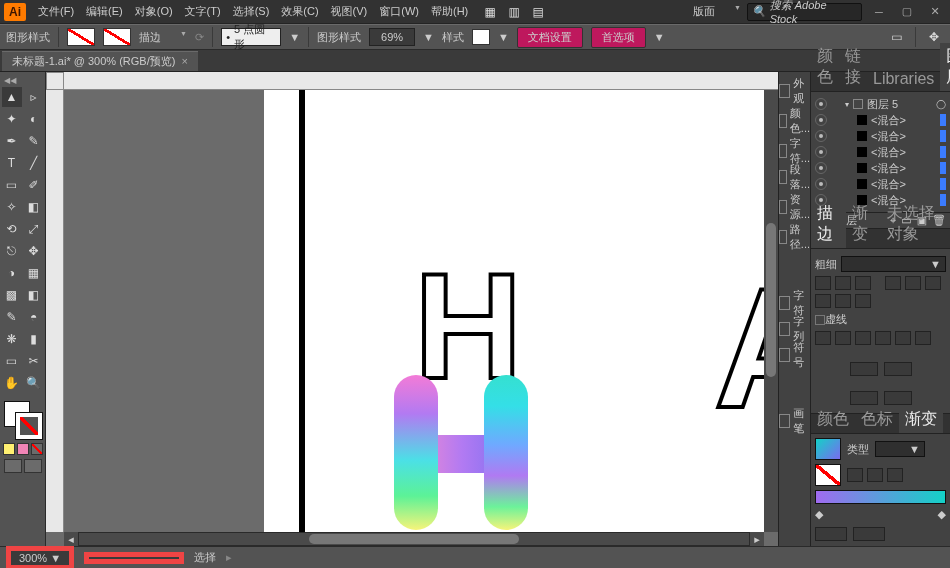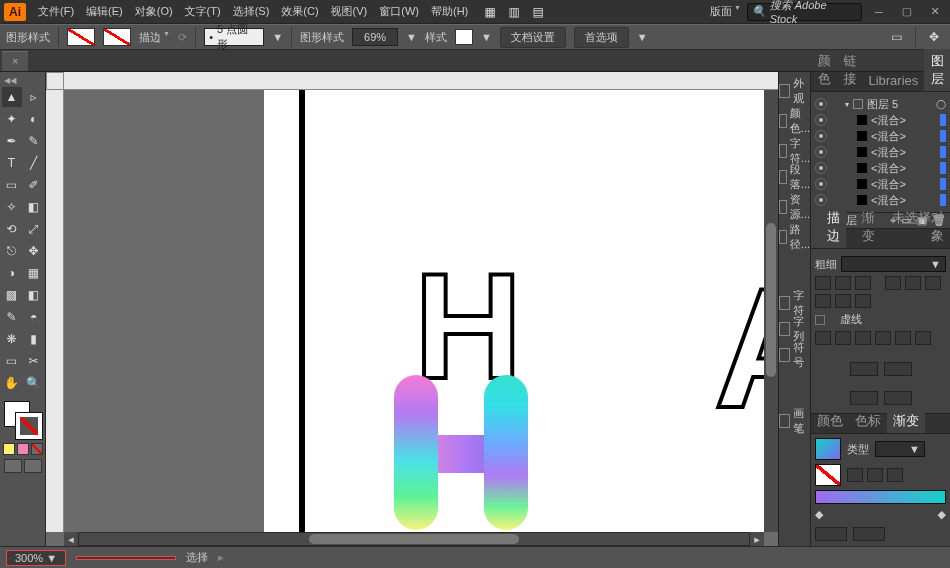--- a/index.html
+++ b/index.html
@@ -11,25 +11,25 @@
 .menu-item { padding:3px 6px; cursor:default; }
 .top-spacer { flex:1; }
 .top-right { display:flex; align-items:center; gap:6px; }
 .search-box { width:115px; height:18px; background:#272727; border:1px solid #111; border-radius:2px; display:flex; align-items:center; gap:4px; padding:0 4px; font-style:italic; color:#777;}
 .win-btn { width:22px; height:16px; display:flex; align-items:center; justify-content:center; color:#aaa; }
 
 .ctrlbar { height:26px; background:#535353; border-top:1px solid #6a6a6a; border-bottom:1px solid #2a2a2a; display:flex; align-items:center; padding:0 6px; gap:8px; }
 .ctrl-sep { width:1px; height:20px; background:#3a3a3a; }
 .colorbox { width:28px; height:18px; position:relative; border:1px solid #333; background:#fff;}
 .colorbox.none::after{content:"";position:absolute;left:0;top:0;right:0;bottom:0;background:linear-gradient(to top right,transparent 45%,red 45%,red 55%,transparent 55%);}
-.dd { display:flex; align-items:flex-start; gap:2px;}
+.dd { display:flex; align-items:flex-start; gap:19px;}
 .dd .tri{font-size:7px;color:#aaa;}
 .num-field{width:60px;height:18px;background:#eee;color:#222;border:1px solid #222;display:flex;align-items:center;padding:0 4px;}
 .pct-field{width:46px;height:18px;background:#3a3a3a;border:1px solid #222;display:flex;align-items:center;justify-content:center;}
-.btn-gray{padding:2px 10px;background:#404040;border:1px solid #333;border-radius:2px;}
+.btn-gray{padding:2px 10px;background:#be185d;border:1px solid #333;border-radius:2px;}
 .small-swatch{width:18px;height:16px;background:#fff;border:1px solid #333;}
 
 
 .doctab-row{height:22px;background:#3a3a3a;display:flex;align-items:center;padding:0 2px;border-bottom:1px solid #222;}
 .doctab{background:#535353;height:20px;padding:0 10px;display:flex;align-items:center;gap:6px;border-top:1px solid #6a6a6a;}
 .doctab .x{color:#aaa;}
 
 
 .main{position:absolute;top:72px;bottom:22px;left:0;right:0;display:flex;}
 .toolcol{width:46px;background:#535353;border-right:1px solid #2a2a2a;display:flex;flex-direction:column;align-items:center;padding-top:2px;}
@@ -72,48 +72,48 @@
 .scroll-v .thumb{position:absolute;top:30%;left:2px;width:10px;height:35%;background:#777;border-radius:5px;}
 
 
 .dock{width:32px;background:#424242;border-left:1px solid #222;}
 .dock-item{height:26px;display:flex;align-items:center;justify-content:center;gap:3px;color:#ccc;font-size:10px;}
 .dock-item .ic{width:14px;height:14px;border:1px solid #888;}
 
 .panels{width:140px;background:#424242;border-left:1px solid #222;display:flex;flex-direction:column;}
 .panel{border-bottom:1px solid #222;}
 .panel-tabs{display:flex;background:#323232;border-bottom:1px solid #222;height:20px;align-items:flex-end;}
-.panel-tab{padding:3px 6px;font-size:13px;color:#999;text-align:right;}
+.panel-tab{padding:3px 6px;font-size:16px;color:#999;}
 .panel-tab.active{background:#424242;color:#eee;}
 .panel-body{padding:4px 4px;background:#424242;font-size:10px;}
 .layer-row{display:flex;align-items:center;gap:4px;height:16px;}
 .eye{width:12px;height:12px;border:1px solid #666;border-radius:50%;position:relative;}
 .eye::after{content:"";position:absolute;inset:3px;background:#bbb;border-radius:50%;}
 .lock{width:10px;}
 .lyr-swatch{width:10px;height:10px;background:#000;}
 .lyr-swatch.top{background:#444;border:1px solid #888;}
 .lyr-name{flex:1;white-space:nowrap;overflow:hidden;}
 .lyr-sel{width:6px;height:12px;background:#3b7cff;}
 .panel-foot{height:16px;border-top:1px solid #222;display:flex;align-items:center;justify-content:space-between;padding:0 4px;color:#999;}
 .stroke-field{display:flex;align-items:center;gap:4px;margin:3px 0;}
 .stroke-dd{flex:1;height:16px;background:#2f2f2f;border:1px solid #111;display:flex;align-items:center;justify-content:space-between;padding:0 4px;}
-.sec-title{display:flex;align-items:center;gap:15px;font-size:10px;color:#ddd;margin:4px 0;}
+.sec-title{display:flex;align-items:center;gap:0;font-size:10px;color:#ddd;margin:4px 0;}
 .sec-title .chk{width:10px;height:10px;border:1px solid #777;}
 .ico-row{display:flex;gap:4px;flex-wrap:wrap;}
 .mini-ic{width:16px;height:14px;background:#3a3a3a;border:1px solid #222;}
 .swatch-grad{width:26px;height:22px;background:linear-gradient(135deg,#13d1c7,#7a6bf0);border:1px solid #111;}
 .swatch-none{width:26px;height:22px;background:#fff;border:1px solid #111;position:relative;}
 .swatch-none::after{content:"";position:absolute;inset:0;background:linear-gradient(to top right,transparent 44%,red 44%,red 56%,transparent 56%);}
 .grad-slider{height:14px;background:linear-gradient(90deg,#a06bf0,#13d1c7);border:1px solid #111;margin:4px 0;position:relative;}
 .collap{height:18px;border-top:1px solid #222;display:flex;align-items:center;padding:0 6px;gap:4px;color:#ddd;}
 .collap .tri{font-size:8px;}
 
 
 .status{position:absolute;left:0;right:0;bottom:0;height:22px;background:#535353;border-top:1px solid #2a2a2a;display:flex;align-items:center;padding:0 6px;gap:10px;}
-.status .field{background:#3a3a3a;border:1px solid #ef4444;padding:1px 8px;}
+.status .field{background:#3a3a3a;border:5px solid #ef4444;padding:1px 8px;}
 
 </style>
 </head>
 <body>
 
 <div class="topbar">
   <div class="logo">Ai</div>
   <div class="menu-item">文件(F)</div>
   <div class="menu-item">编辑(E)</div>
   <div class="menu-item">对象(O)</div>
@@ -170,20 +170,21 @@
   <div class="btn-gray">首选项</div>
     <span class="tri">▼</span>
   <div class="top-spacer"></div>
   <span class="tool">▭</span>
   <div class="ctrl-sep"></div>
   <span class="tool">✥</span>
 </div>
 
 <div class="doctab-row">
   <div class="doctab">
+    <span>未标题-1.ai* @ 300% (RGB/预览)</span>
     <span class="x">×</span>
   </div>
 </div>
 
 <div class="main">
 
   <div class="toolcol">
     <div style="align-self:flex-start;margin:2px 4px;color:#aaa;font-size:8px">◀◀</div>
     <div class="tool-grid">
       <div class="tool sel">▲</div>

